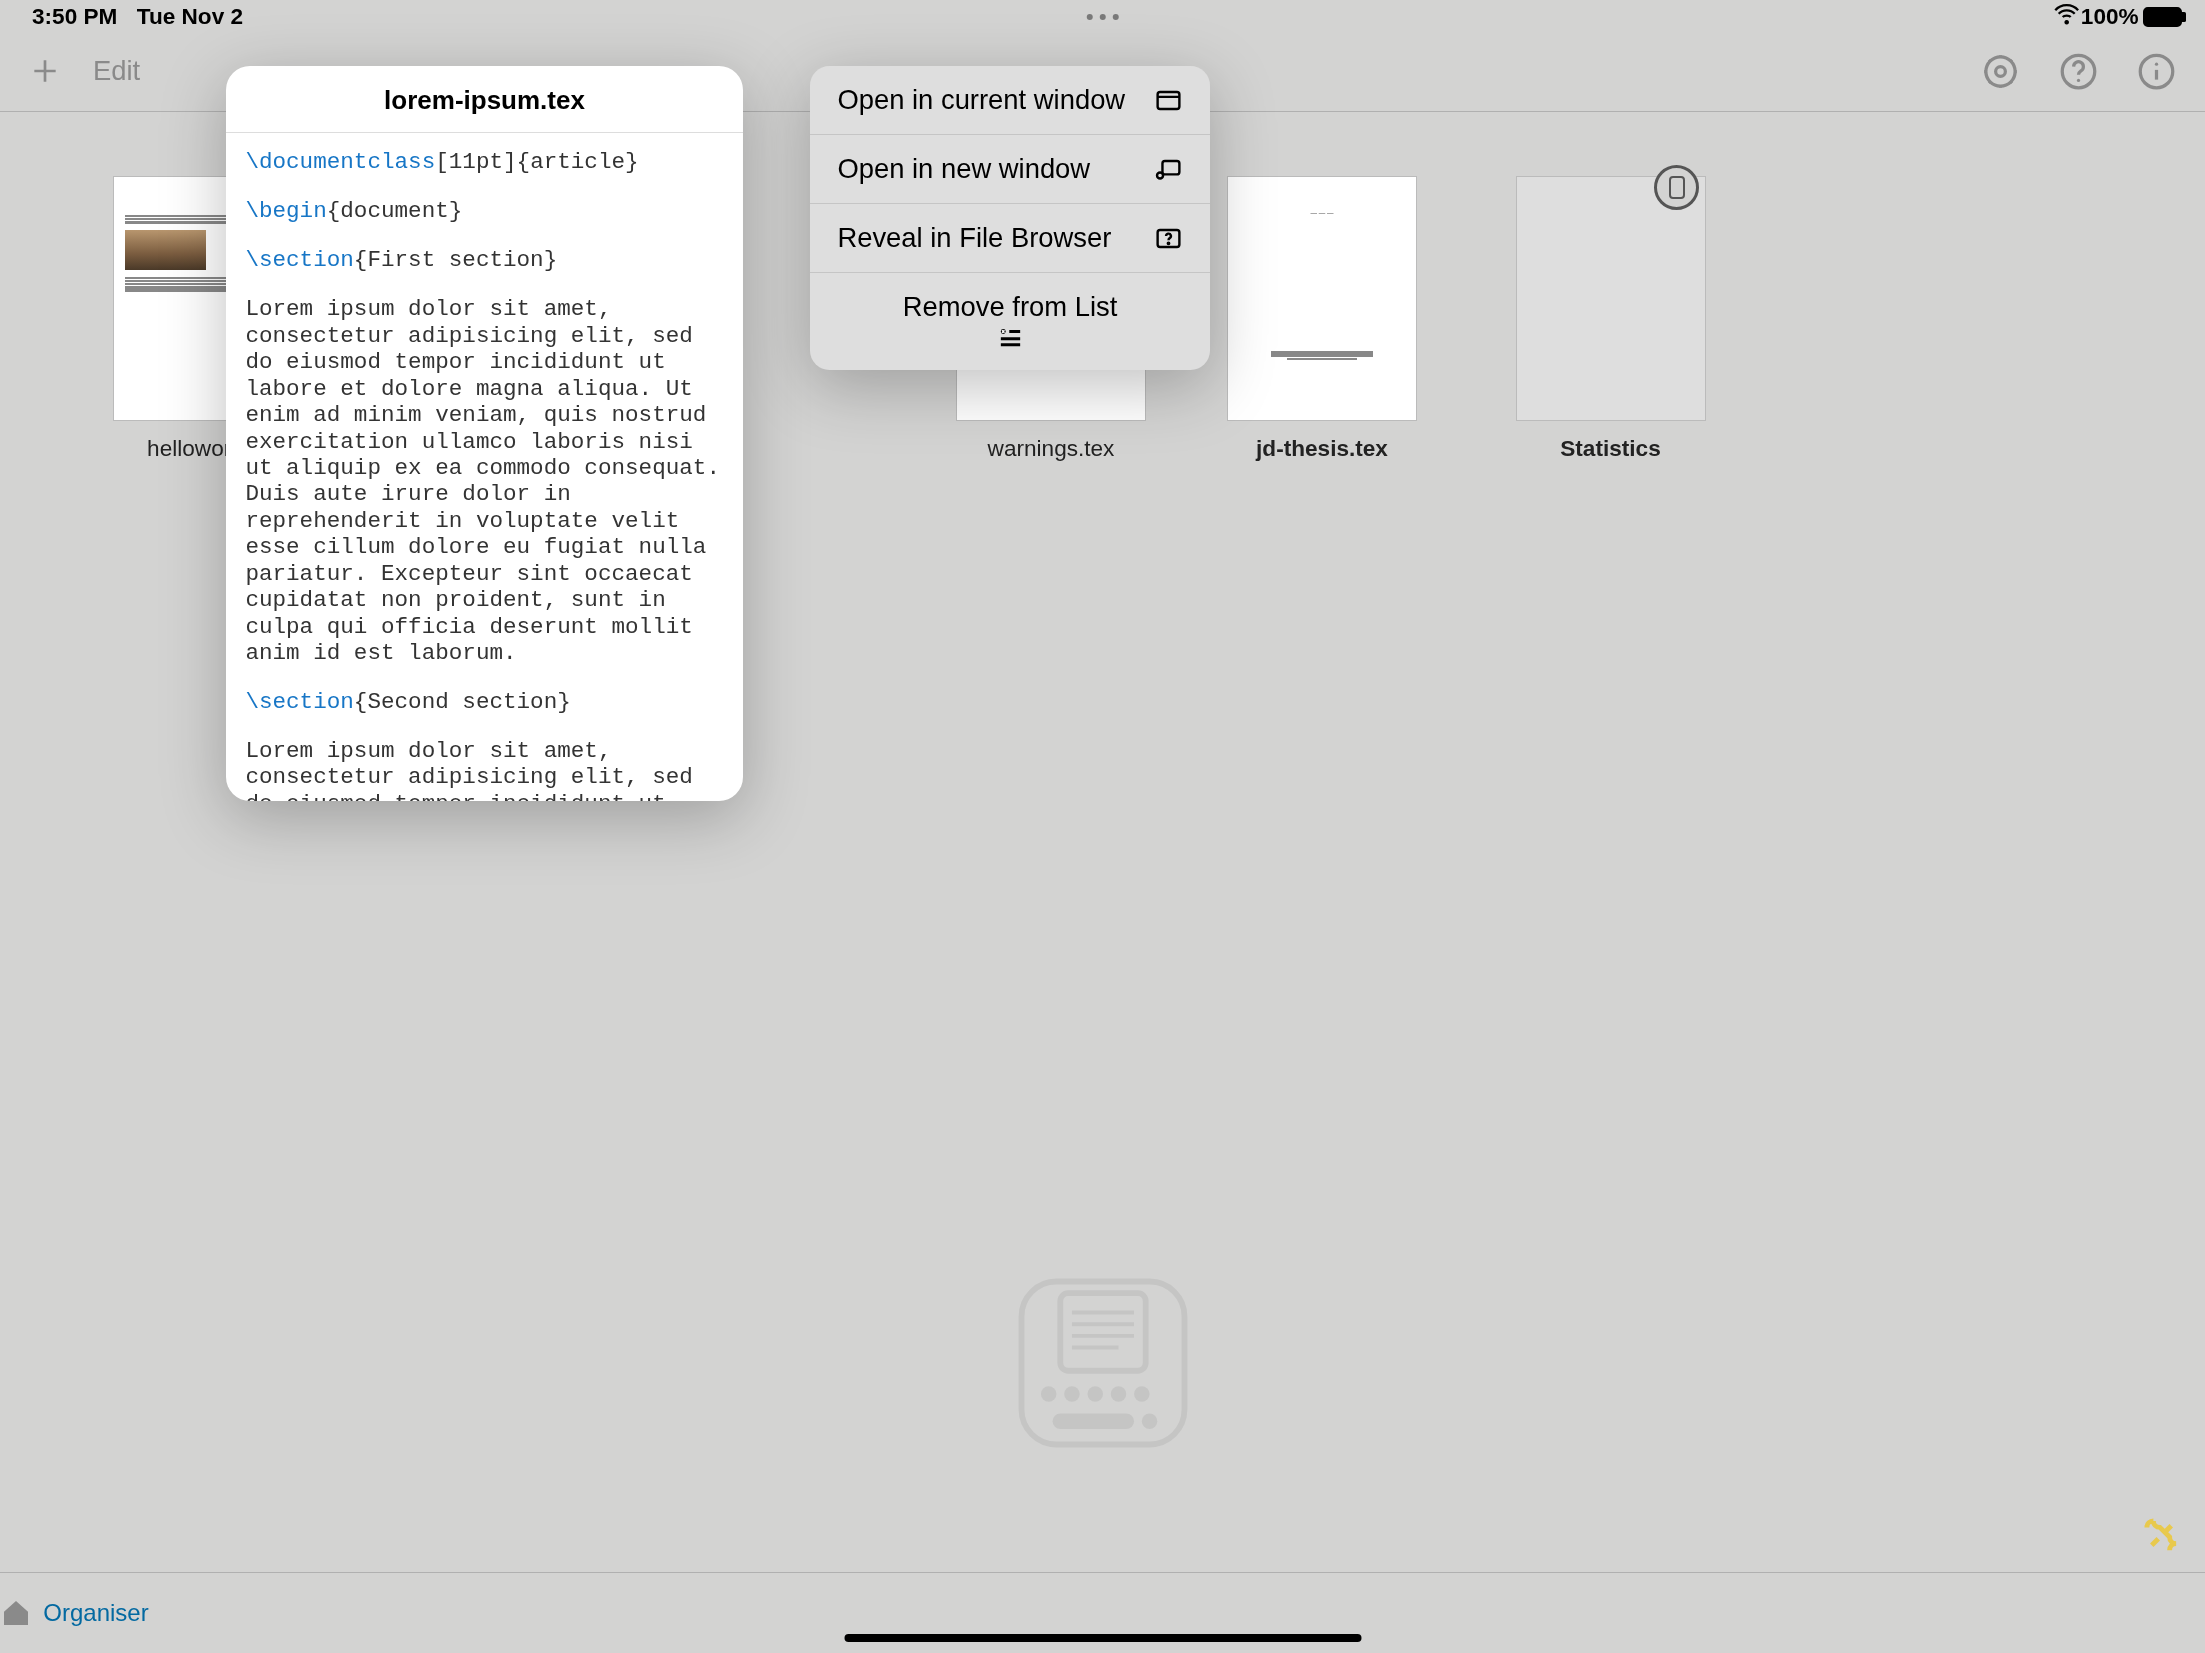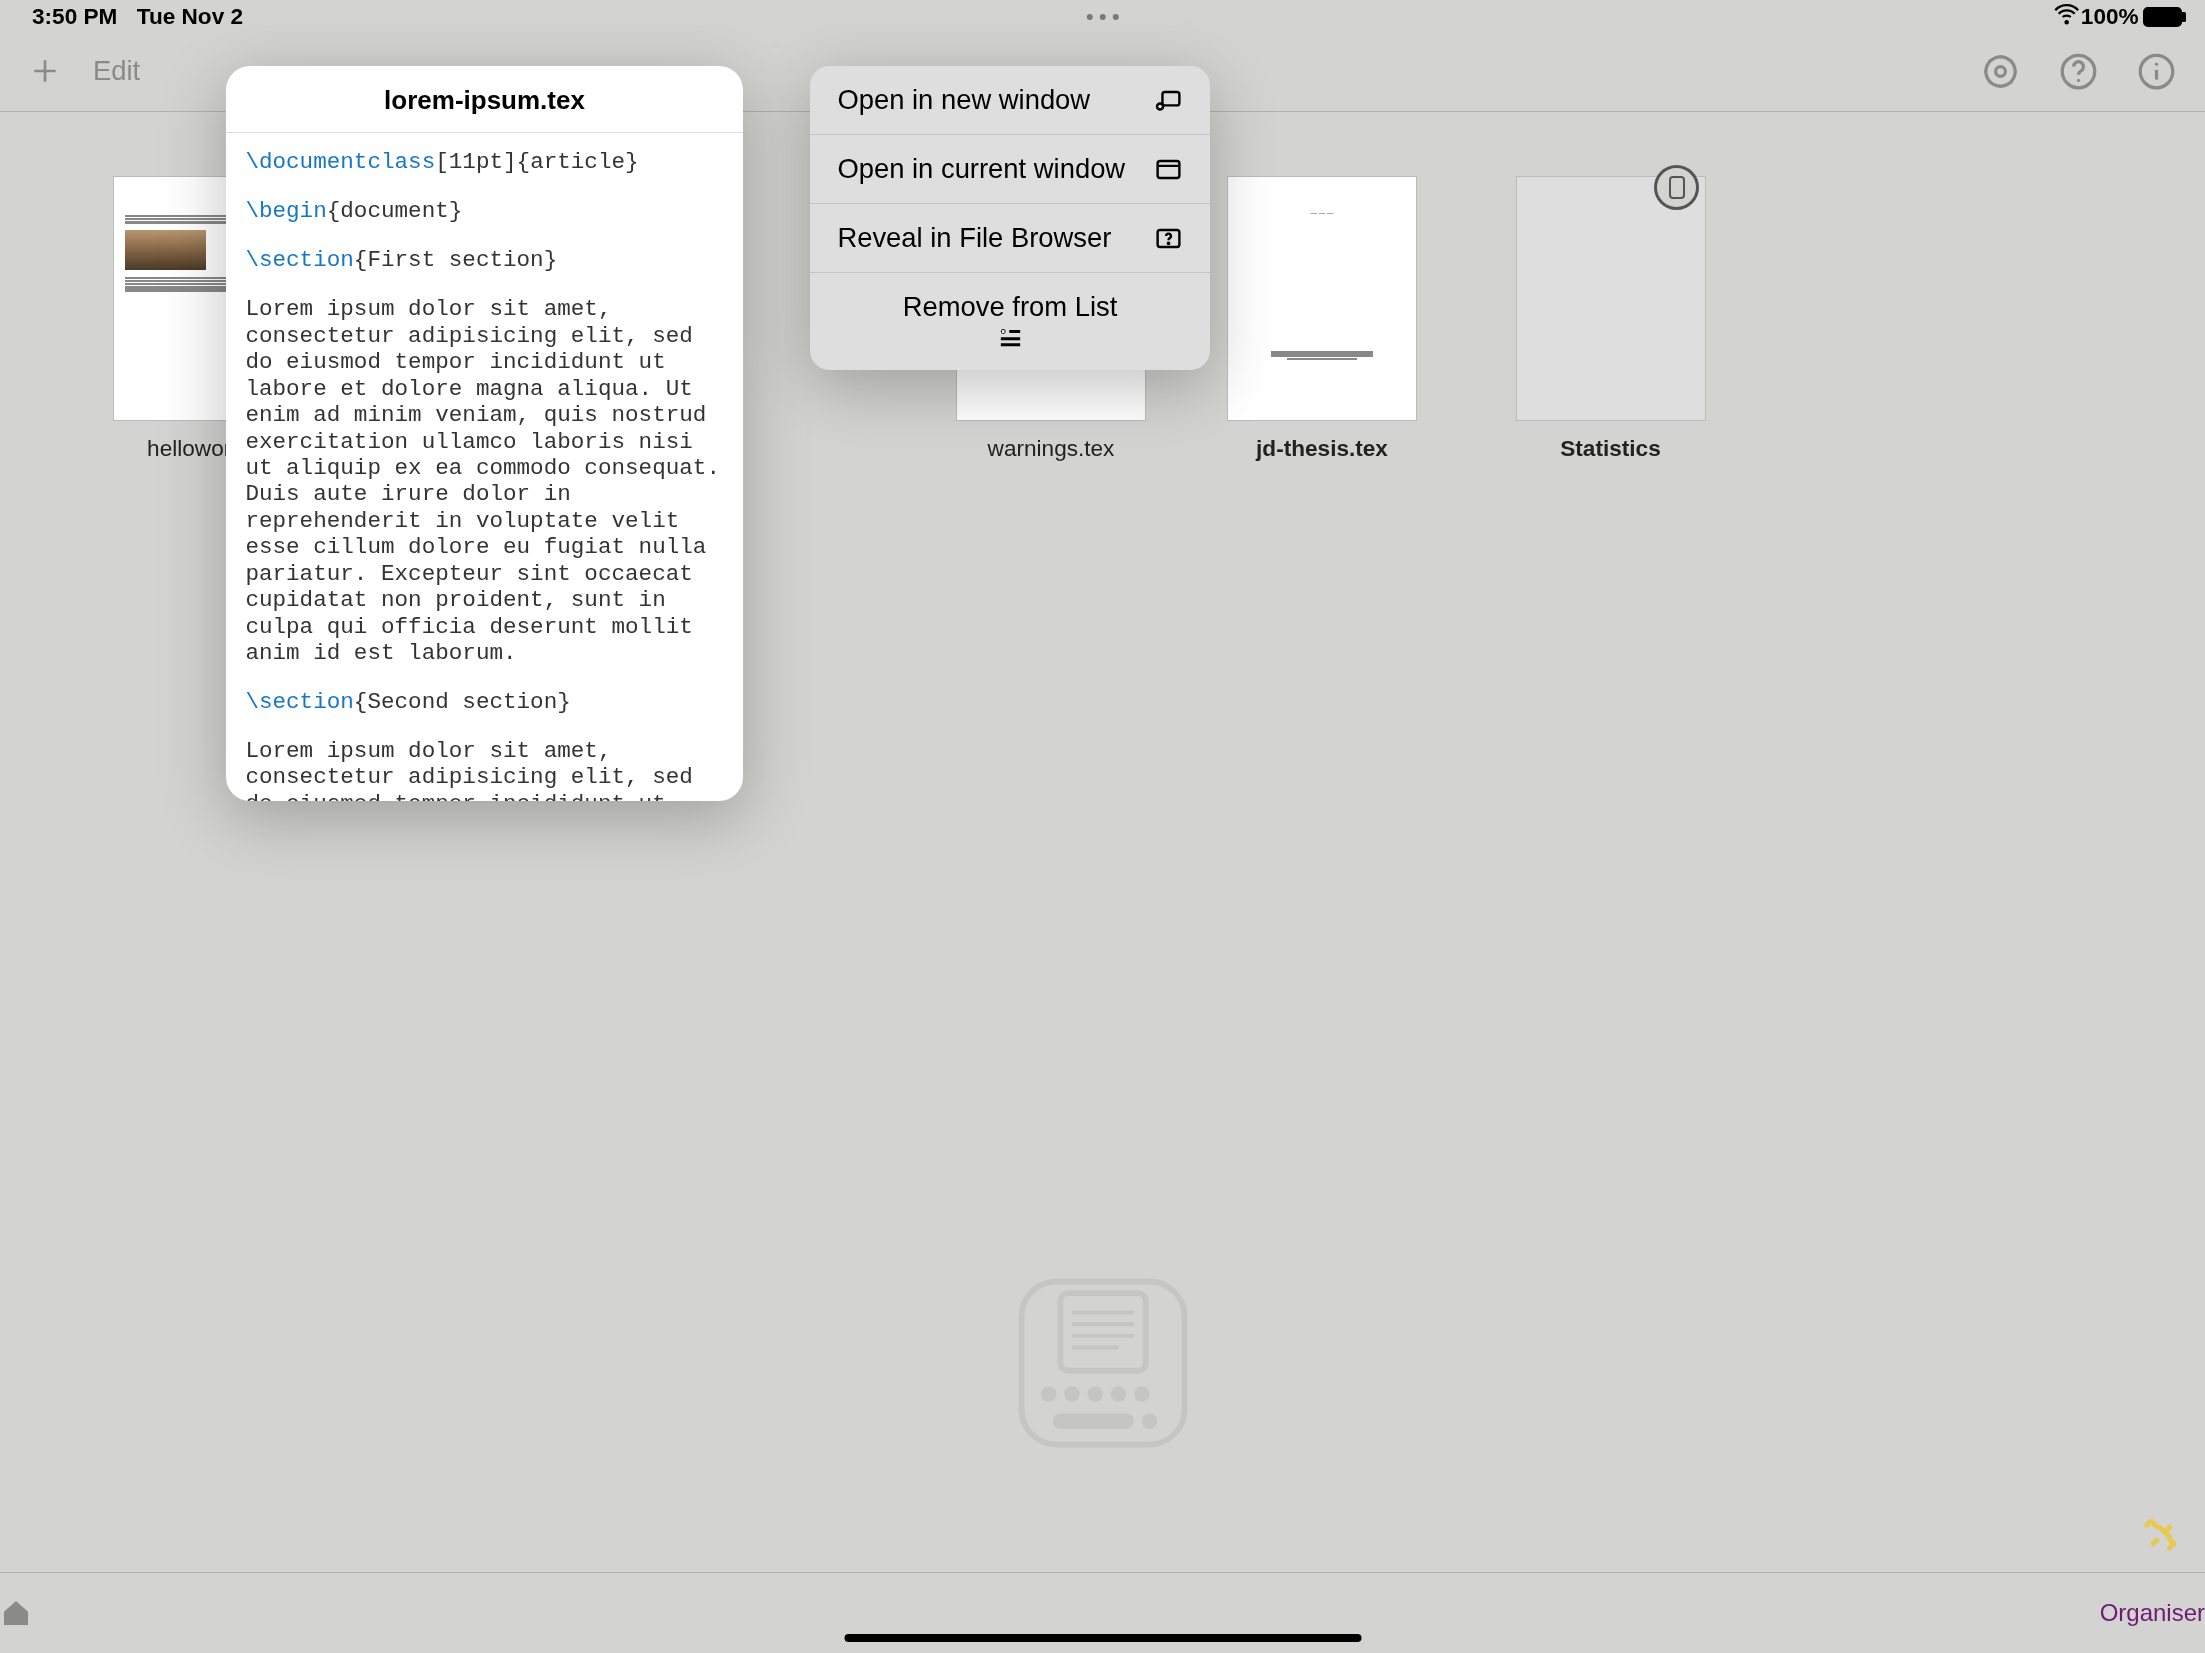--- a/index.html
+++ b/index.html
@@ -51,21 +51,21 @@
 .menu-item:last-child { border-bottom:none;flex-direction:column; }
 .menu-icon { width:29px; height:29px; }
 .menu-icon svg { width:29px; height:29px; stroke:#000; fill:none; stroke-width:2; }
 
 
 .watermark { position:absolute; top:1266px; left:50%; transform:translateX(-50%); opacity:.18; }
 .watermark svg { width:194px; height:194px; }
 
 
 .tabbar { position:absolute; bottom:0; left:0; right:0; height:81px; border-top:0.8px solid #b0b0b0; display:flex; }
-.tab { flex:1; display:flex; align-items:center; justify-content:space-between; gap:11.3px; font-size:24px; color:#701a75; }
+.tab { flex:1; display:flex; align-items:center; justify-content:flex-start; gap:11.3px; font-size:24px; color:#0369a1; }
 .tab svg { width:32px; height:32px; fill:#8a8a8a; }
 
 
 .corner-tool { position:absolute; right:24px; bottom:95px; }
 .corner-tool svg { width:39px; height:39px; stroke:#e8c94d; fill:none; stroke-width:3; }
 
 
 .home-indicator { position:absolute; bottom:11.3px; left:50%; transform:translateX(-50%); width:517px; height:8px; background:#000; border-radius:4.8px; }
 </style>
 </head>
@@ -195,31 +195,31 @@
     <p><span class="cmd">\begin</span><span>{document}</span></p>
     <p><span class="cmd">\section</span><span>{First section}</span></p>
     <p>Lorem ipsum dolor sit amet, consectetur adipisicing elit, sed do eiusmod tempor incididunt ut labore et dolore magna aliqua. Ut enim ad minim veniam, quis nostrud exercitation ullamco laboris nisi ut aliquip ex ea commodo consequat. Duis aute irure dolor in reprehenderit in voluptate velit esse cillum dolore eu fugiat nulla pariatur. Excepteur sint occaecat cupidatat non proident, sunt in culpa qui officia deserunt mollit anim id est laborum.</p>
     <p><span class="cmd">\section</span><span>{Second section}</span></p>
     <p>Lorem ipsum dolor sit amet, consectetur adipisicing elit, sed do eiusmod tempor incididunt ut labore et</p>
   </div>
 </div>
 
 <div class="menu">
   <div class="menu-item">
+    <span>Open in current window</span>
+    <span class="menu-icon"><svg viewBox="0 0 24 24">
+          <rect x="3" y="5" width="18" height="14" rx="2"></rect>
+          <path d="M3 9h18"></path>
+        </svg></span>
+  </div>
+  <div class="menu-item">
     <span>Open in new window</span>
     <span class="menu-icon"><svg viewBox="0 0 24 24">
           <rect x="7" y="5" width="14" height="11" rx="2"></rect>
           <circle cx="5" cy="17" r="2.5"></circle>
-        </svg></span>
-  </div>
-  <div class="menu-item">
-    <span>Open in current window</span>
-    <span class="menu-icon"><svg viewBox="0 0 24 24">
-          <rect x="3" y="5" width="18" height="14" rx="2"></rect>
-          <path d="M3 9h18"></path>
         </svg></span>
   </div>
   <div class="menu-item">
     <span>Reveal in File Browser</span>
     <span class="menu-icon"><svg viewBox="0 0 24 24">
           <rect x="3" y="5" width="18" height="14" rx="2"></rect>
           <path d="M10 10a2 2 0 1 1 3 1.7c-.7.4-1 1-1 1.8"></path>
           <circle cx="12" cy="16" r=".6" fill="#000"></circle>
         </svg></span>
   </div>

